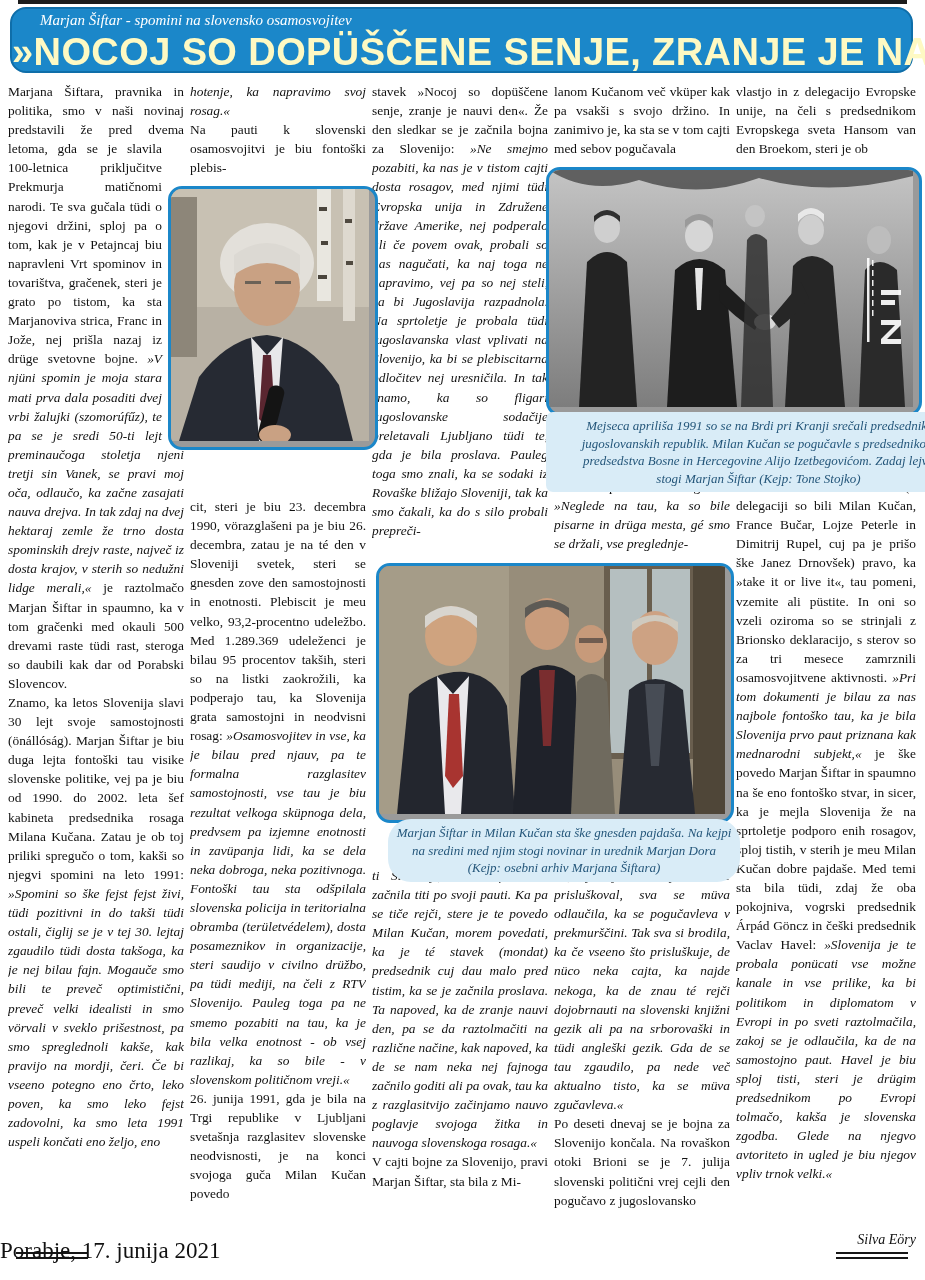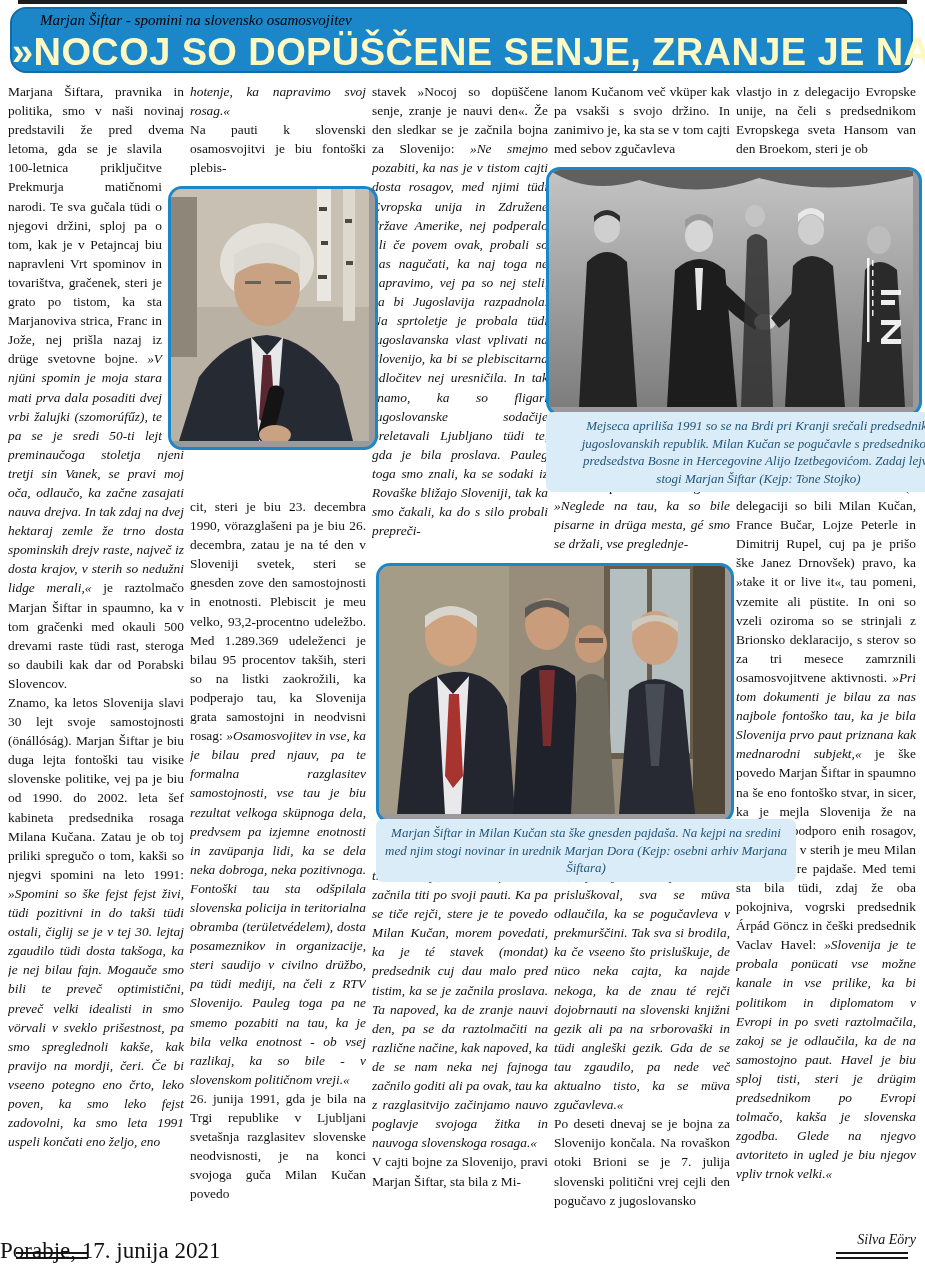--- a/index.html
+++ b/index.html
@@ -3,21 +3,21 @@
 <meta charset="utf-8">
 <style>
   html,body{margin:0;padding:0;background:#e8e8e8;}
   .page{position:relative;width:925px;height:1280px;background:#ffffff;overflow:hidden;
         font-family:"Liberation Serif",serif;color:#111;}
   .scan-edge{position:absolute;left:18px;top:0;width:889px;height:4px;background:#1c1c1c;}
 
   
   .header{position:absolute;left:10px;top:7px;width:899px;height:62px;background:#1b87c9;
           border:2px solid #0f6ea9;border-radius:16px;}
-  .kicker{position:absolute;left:28px;top:3px;font-style:italic;font-size:15px;color:#000000;white-space:nowrap;}
+  .kicker{position:absolute;left:28px;top:3px;font-style:italic;font-size:15px;color:#ffffff;white-space:nowrap;}
   .title{position:absolute;left:0;right:0;top:22px;text-align:center;
          font-family:"Liberation Sans",sans-serif;font-weight:bold;font-size:38px;
          letter-spacing:0.4px;color:#fef9c3;white-space:nowrap;}
 
   
   .col{position:absolute;text-align:justify;font-size:13.4px;line-height:19.1px;overflow:hidden;}
   .it{font-style:italic;}
   .s1{float:right;width:22px;height:300px;}
 
   .c1 {left:8px;  top:82px; width:176px;height:1156px;}
@@ -38,21 +38,21 @@
   .photo svg{display:block;}
   .p1{left:168px;top:186px;width:204px;height:258px;}
   .p2{left:546px;top:167px;width:370px;height:243px;}
   .p3{left:376px;top:563px;width:352px;height:254px;}
 
   .caption{position:absolute;background:#d9ecf7;border-radius:7px;color:#24567a;
            font-style:italic;font-size:13px;line-height:17.5px;text-align:center;
            padding:5px 6px;box-sizing:border-box;}
   .cap1{left:168px;top:448px;width:204px;}
   .cap2{left:546px;top:412px;width:399px;padding-left:32px;}
-  .cap3{left:376px;top:819px;width:420px;}
+  .cap3{left:388px;top:819px;width:352px;border-radius:23px;}
 
   
   .footer-text{position:absolute;left:0;right:0;top:1238px;text-align:left;font-size:23px;color:#111;}
   .rule{position:absolute;top:1252px;height:7px;border-top:2.5px solid #161616;border-bottom:2.5px solid #161616;box-sizing:border-box;}
   .rule-l{left:16px;width:72px;}
   .rule-r{left:836px;width:72px;}
 </style>
 </head>
 <body>
 
@@ -65,21 +65,21 @@
   </div>
 
   <div class="col c1"><span><span>Marjana Šiftara, pravnika in politika, smo v naši novinaj predstavili že pred dvema letoma, gda se je slavila </span></span><span class="s1"></span><span><span>100-letnica priključitve Prekmurja matičnomi narodi. Te sva gučala tüdi o njegovi držini, sploj pa o tom, kak je v Petajncaj biu napravleni Vrt spominov in tovarištva, gračenek, steri je grato po tistom, ka sta Marjanoviva strica, Franc in Jože, nej prišla nazaj iz drüge svetovne bojne. </span><span class="it">»V njüni spomin je moja stara mati prva dala posaditi dvej vrbi žalujki (szomorúfűz), te pa se je sredi 50-ti lejt preminaučoga stoletja njeni tretji sin Vanek, se pravi moj oča, odlaučo, ka začne zasajati nauva drejva. In tak zdaj na dvej hektaraj zemle že trno dosta spominskih drejv raste, največ iz dosta krajov, v sterih so nedužni lidge merali,«</span><span> je raztolmačo Marjan Šiftar in spaumno, ka v tom gračenki med okauli 500 drevami raste tüdi rast, steroga so daubili kak dar od Porabski Slovencov.</span><br><span>Znamo, ka letos Slovenija slavi 30 lejt svoje samostojnosti (önállóság). Marjan Šiftar je biu duga lejta fontoški tau visike slovenske politike, vej pa je biu od 1990. do 2002. leta šef kabineta predsednika rosaga Milana Kučana. Zatau je ob toj priliki spregučo o tom, kakši so njegvi spomini na leto 1991: </span><span class="it">»Spomini so ške fejst fejst živi, tüdi pozitivni in do takši tüdi ostali, čiglij se je v tej 30. lejtaj zgaudilo tüdi dosta takšoga, ka je nej bilau fajn. Mogauče smo bili te preveč optimistični, preveč velki idealisti in smo vörvali v sveklo prišestnost, pa smo spreglednoli kakše, kak pravijo na mordji, čeri. Če bi vseeno potegno eno črto, leko poven, ka smo leko fejst zadovolni, ka smo leta 1991 uspeli končati eno željo, eno</span></span></div>
 
   <div class="col c2t"><span class="it">hotenje, ka napravimo svoj rosag.«</span><br><span>Na pauti k slovenski osamosvojitvi je biu fontoški plebis-</span></div>
   <div class="col c2b"><span>cit, steri je biu 23. decembra 1990, vörazglašeni pa je biu 26. decembra, zatau je na té den v Sloveniji svetek, steri se gnesden zove den samostojnosti in enotnosti. Plebiscit je meu velko, 93,2-procentno udeležbo. Med 1.289.369 udeleženci je bilau 95 procentov takših, steri so na listki zaokrožili, ka podperajo tau, ka Slovenija grata samostojni in neodvisni rosag: </span><span class="it">»Osamosvojitev in vse, ka je bilau pred njauv, pa te formalna razglasitev samostojnosti, vse tau je biu rezultat velkoga sküpnoga dela, predvsem pa izjemne enotnosti in zavüpanja lidi, ka se dela neka dobroga, neka pozitivnoga. Fontoški tau sta odšpilala slovenska policija in teritorialna obramba (területvédelem), dosta posameznikov in organizacije, steri saudijo v civilno drüžbo, pa tüdi mediji, na čeli z RTV Slovenijo. Pauleg toga pa ne smemo pozabiti na tau, ka je bila velka enotnost - ob vsej razlikaj, ka so bile - v slovenskom političnom vreji.«</span><br><span>26. junija 1991, gda je bila na Trgi republike v Ljubljani svetašnja razglasitev slovenske neodvisnosti, je na konci svojoga guča Milan Kučan povedo</span></div>
 
   <div class="col c3t"><span>stavek »Nocoj so dopüščene senje, zranje je nauvi den«. Že den sledkar se je začnila bojna za Slovenijo: </span><span class="it">»Ne smejmo pozabiti, ka nas je v tistom cajti dosta rosagov, med njimi tüdi Evropska unija in Združene države Amerike, nej podperalo ali če povem ovak, probali so nas nagučati, ka naj toga ne napravimo, vej pa so nej steli, ka bi Jugoslavija razpadnola. Na sprtoletje je probala tüdi jugoslavanska vlast vplivati na Slovenijo, ka bi se plebiscitarna odločitev nej uresničila. In tak znamo, ka so fligari jugoslovanske sodačije preletavali Ljubljano tüdi te, gda je bila proslava. Pauleg toga smo znali, ka se sodaki iz Rovaške bližajo Sloveniji, tak ka smo čakali, ka do s silo probali prepreči-</span></div>
   <div class="col c3b"><span class="it">ti Sloveniji, ka bi formalno začnila titi po svoji pauti. Ka pa se tiče rejči, stere je te povedo Milan Kučan, morem povedati, ka je té stavek (mondat) predsednik cuj dau malo pred tistim, ka se je začnila proslava. Ta napoved, ka de zranje nauvi den, pa se da raztolmačiti na različne načine, kak napoved, ka de se nam neka nej fajnoga začnilo goditi ali pa ovak, tau ka z razglasitvijo začinjamo nauvo poglavje svojoga žitka in nauvoga slovenskoga rosaga.«</span><br><span>V cajti bojne za Slovenijo, pravi Marjan Šiftar, sta bila z Mi-</span></div>
 
-  <div class="col c4t"><span>lanom Kučanom več vküper kak pa vsakši s svojo držino. In zanimivo je, ka sta se v tom cajti med sebov zgučavleva</span></div>
+  <div class="col c4t"><span>lanom Kučanom več vküper kak pa vsakši s svojo držino. In zanimivo je, ka sta se v tom cajti med sebov pogučavala</span></div>
   <div class="col c4m"><span>samo v prekmurskom geziki: </span><span class="it">»Neglede na tau, ka so bile pisarne in drüga mesta, gé smo se držali, vse preglednje-</span></div>
   <div class="col c4b"><span class="it">na, aj naj nam nej bi niške prisluškoval, sva se müva odlaučila, ka se pogučavleva v prekmurščini. Tak sva si brodila, ka če vseeno što prisluškuje, de nüco neka cajta, ka najde nekoga, ka de znau té rejči dojobrnauti na slovenski knjižni gezik ali pa na srborovaški in tüdi angleški gezik. Gda de se tau zgaudilo, pa nede več aktualno tisto, ka se müva zgučavleva.«</span><br><span>Po deseti dnevaj se je bojna za Slovenijo končala. Na rovaškon otoki Brioni se je 7. julija slovenski politični vrej cejli den pogučavo z jugoslovansko</span></div>
 
   <div class="col c5t"><span>vlastjo in z delegacijo Evropske unije, na čeli s predsednikom Evropskega sveta Hansom van den Broekom, steri je ob</span></div>
   <div class="col c5b"><span>konci dneva Slovencom (v delegaciji so bili Milan Kučan, France Bučar, Lojze Peterle in Dimitrij Rupel, cuj pa je prišo ške Janez Drnovšek) pravo, ka »take it or live it«, tau pomeni, vzemite ali püstite. In oni so vzeli oziroma so se strinjali z Brionsko deklaracijo, s sterov so za tri mesece zamrznili osamosvojitvene aktivnosti. </span><span class="it">»Pri tom dokumenti je bilau za nas najbole fontoško tau, ka je bila Slovenija prvo paut priznana kak mednarodni subjekt,«</span><span> je ške povedo Marjan Šiftar in spaumno na še eno fontoško stvar, in sicer, ka je mejla Slovenija že na sprtoletje podporo enih rosagov, sploj tistih, v sterih je meu Milan Kučan dobre pajdaše. Med temi sta bila tüdi, zdaj že oba pokojniva, vogrski predsednik Árpád Göncz in češki predsednik Vaclav Havel: </span><span class="it">»Slovenija je te probala ponücati vse možne kanale in vse prilike, ka bi politikom in diplomatom v Evropi in po sveti raztolmačila, zakoj se je odlaučila, ka de na samostojno paut. Havel je biu sploj tisti, steri je drügim predsednikom po Evropi tolmačo, kakša je slovenska zgodba. Glede na njegvo avtoriteto in ugled je biu njegov vpliv trnok velki.«</span></div>
   <div class="byline">Silva Eöry</div>
 
   <div class="photo p1">
     <svg width="198" height="252" viewBox="0 0 198 252">
       <rect width="198" height="252" fill="#b8b1a4"></rect>

